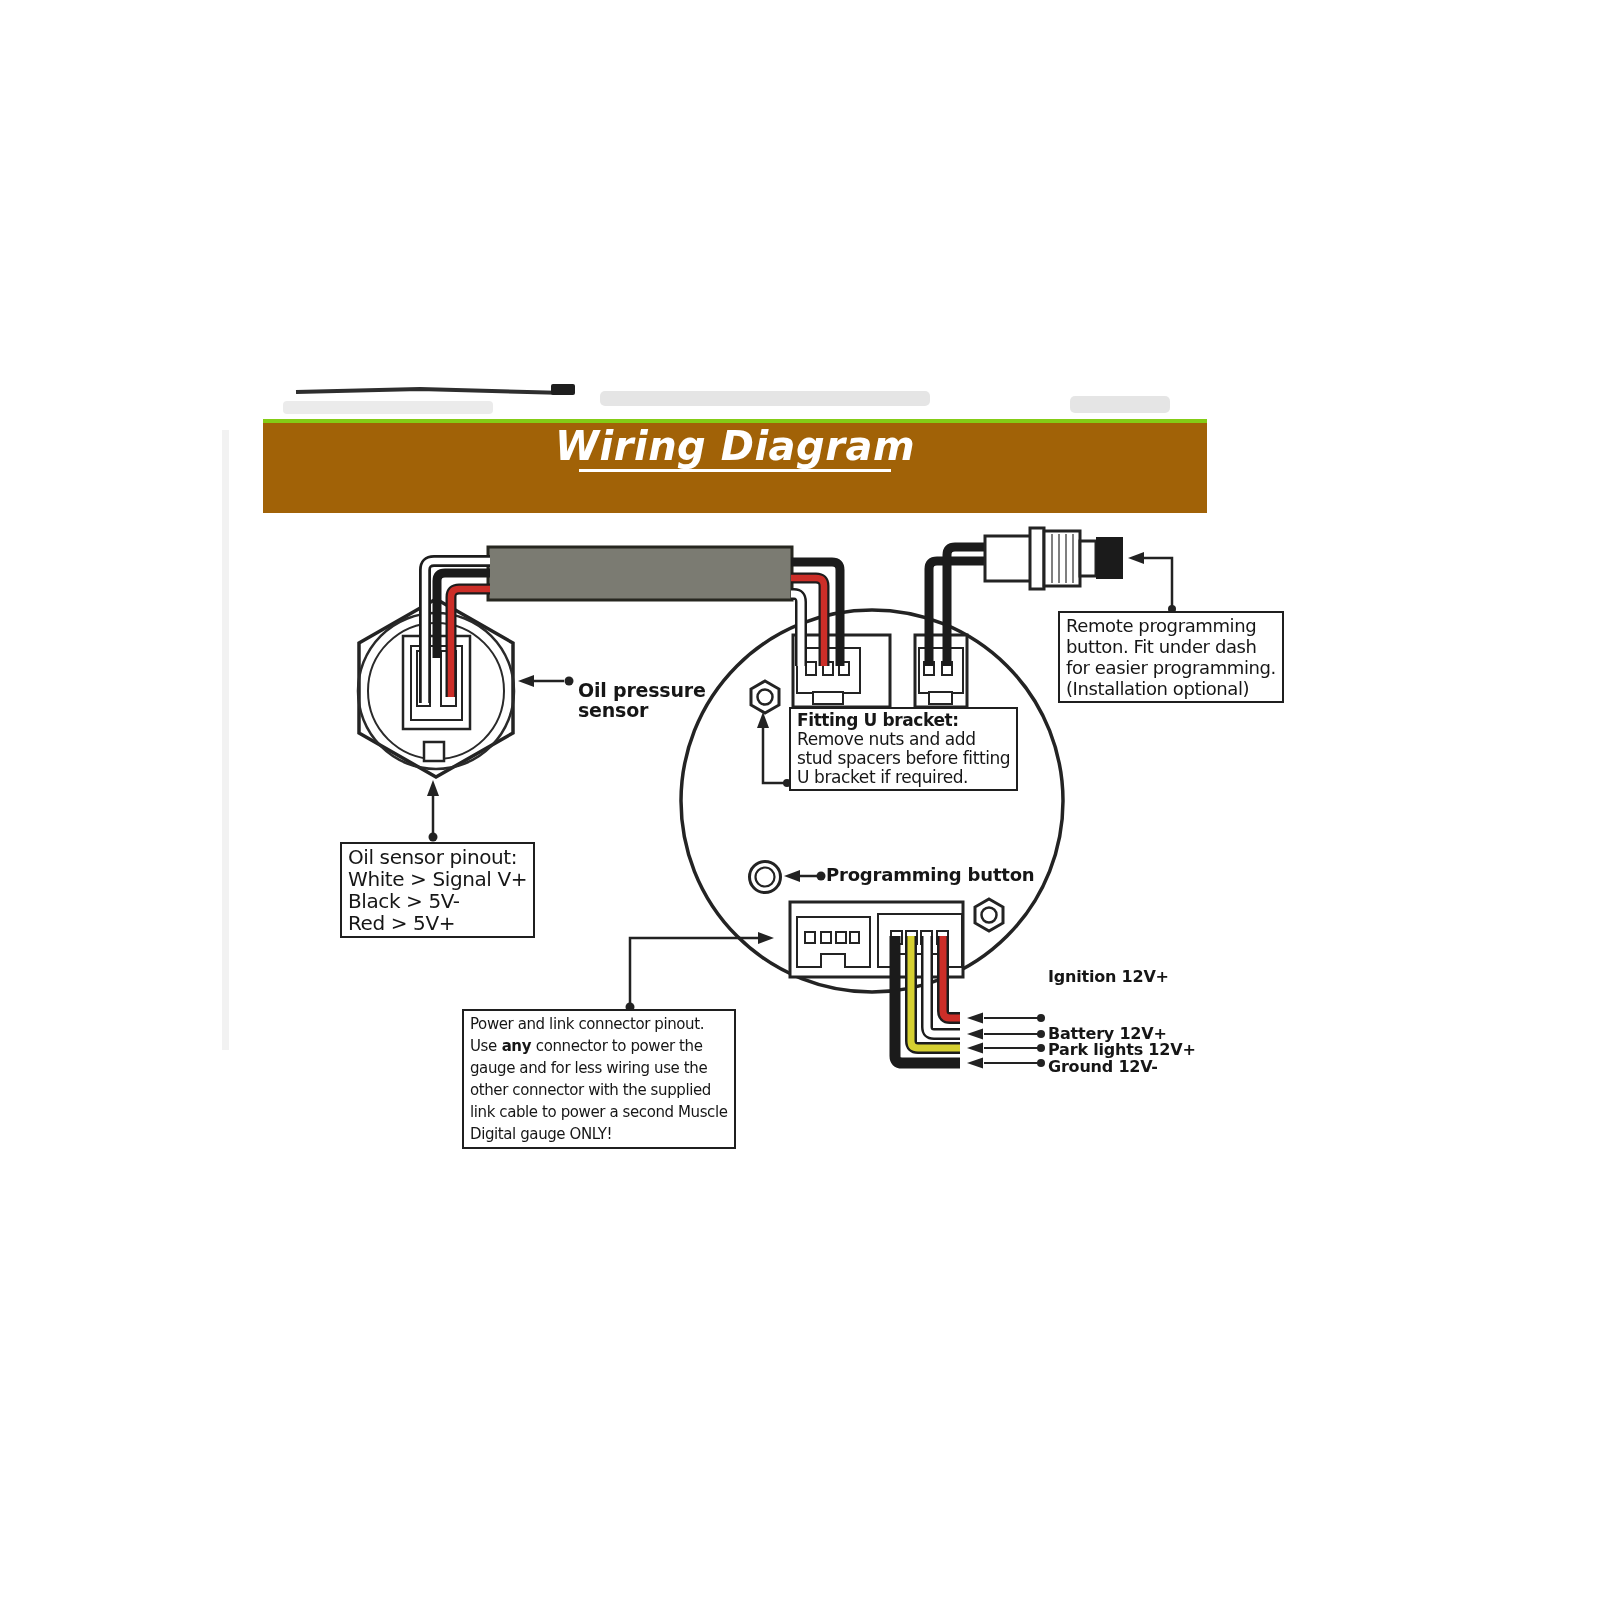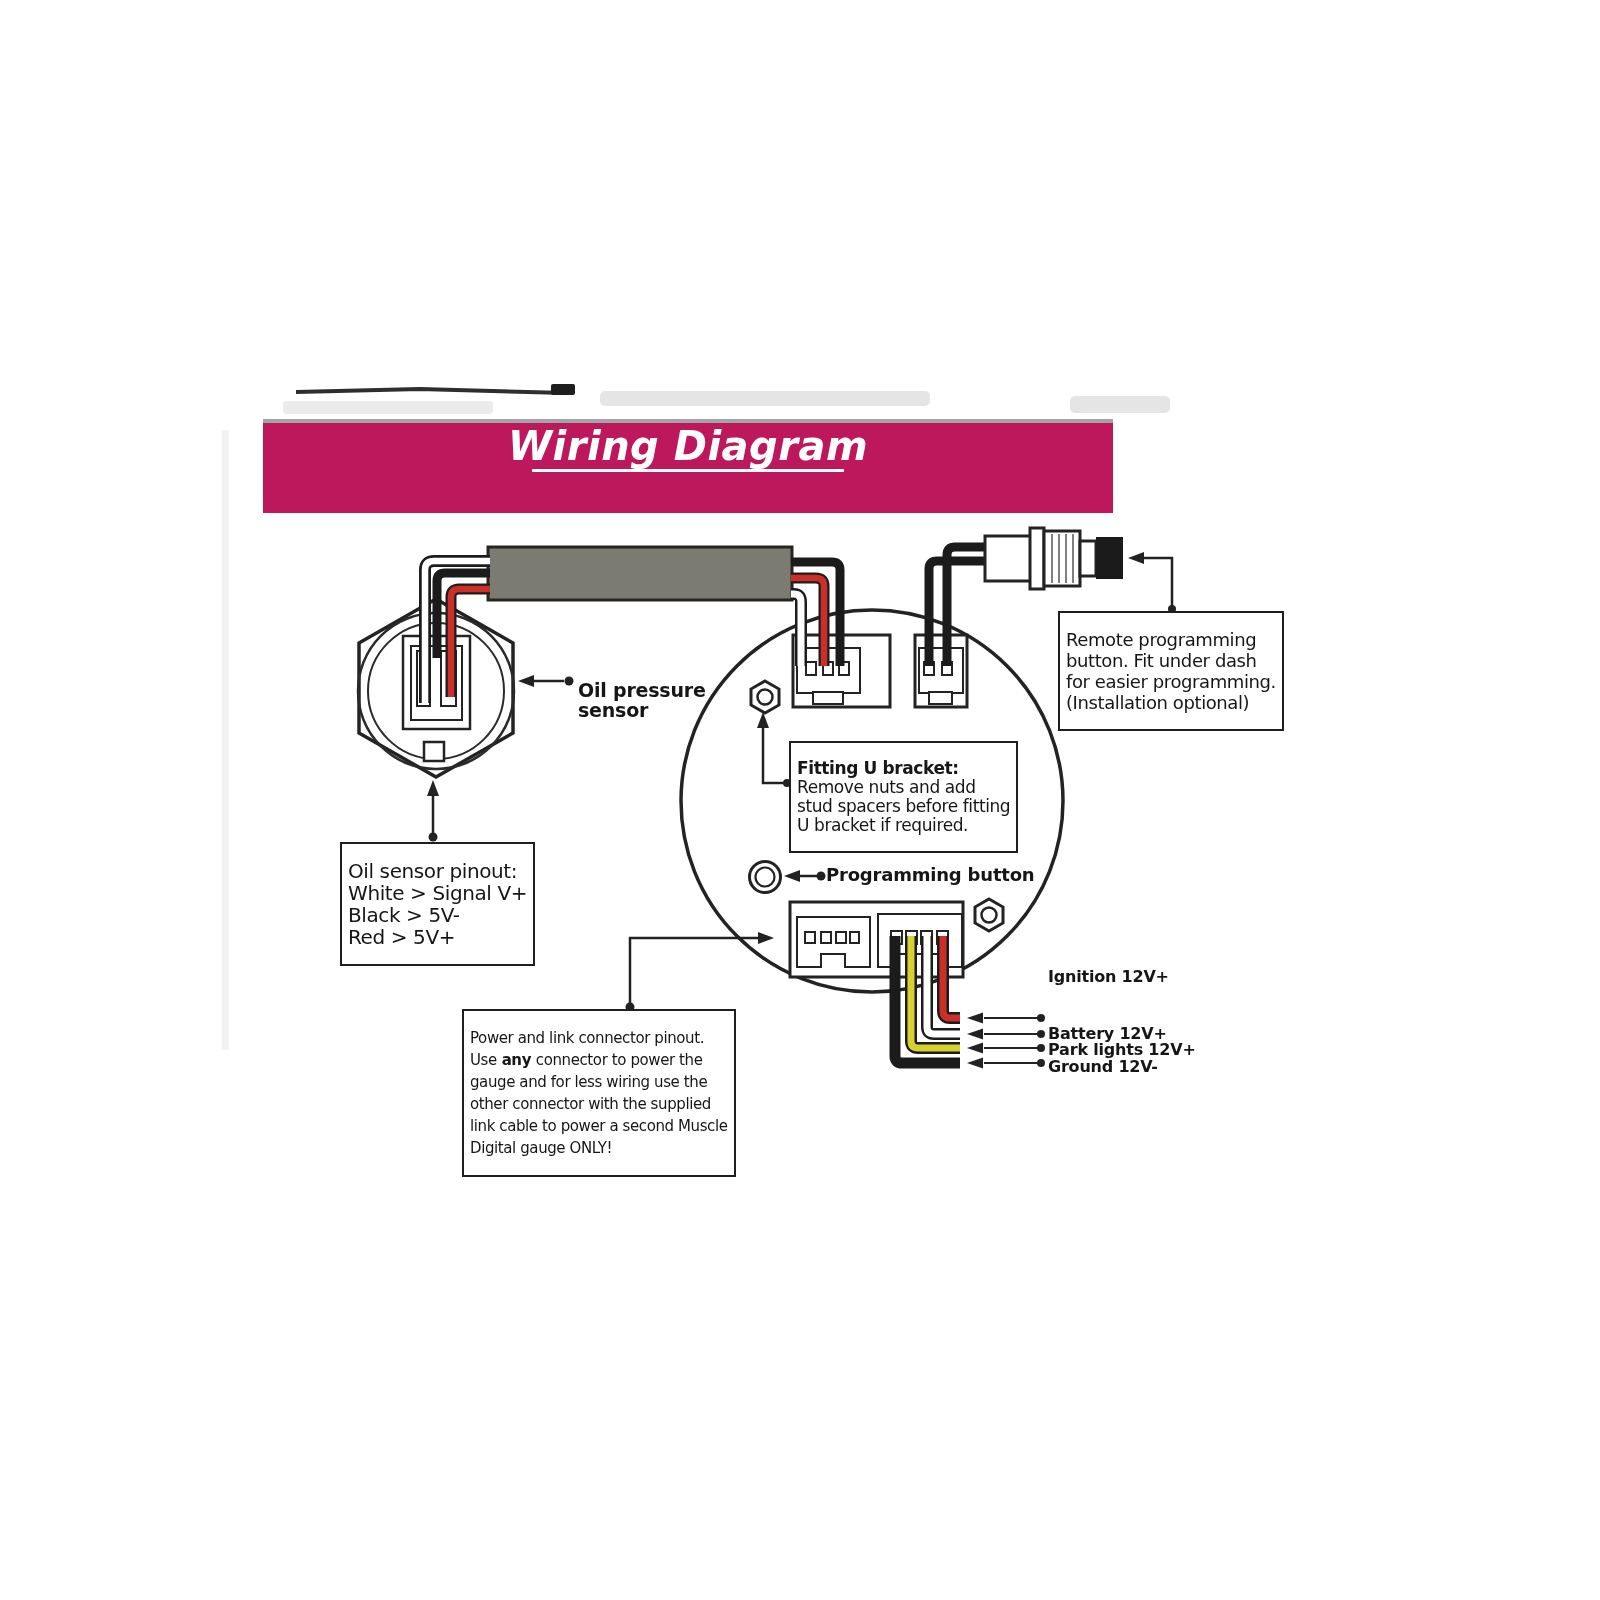--- a/index.html
+++ b/index.html
@@ -1,33 +1,33 @@
 <!DOCTYPE html>
 <html><head>
 <meta charset="utf-8">
 <style>
   html,body{margin:0;padding:0;background:#ffffff;}
   .stage{position:relative;width:1600px;height:1600px;background:#ffffff;
          font-family:"DejaVu Sans",sans-serif;overflow:hidden;}
   .stage svg{position:absolute;left:0;top:0;}
 
   
-  .banner{position:absolute;left:263px;top:419px;width:850px;height:94px;
-          background:#be185d;border-top:4px solid #a3a3a3;box-sizing:border-box;
+  .banner{position:absolute;left:263px;top:419px;width:944px;height:94px;
+          background:#a16207;border-top:4px solid #84cc16;box-sizing:border-box;
           text-align:center;color:#ffffff;}
   .banner .title{font-size:40px;font-weight:bold;font-style:italic;line-height:44px;
                  letter-spacing:.5px;margin-top:1px;}
   .banner .rule{width:312px;height:3px;background:#ffffff;margin:1px auto 1px;}
   .banner .subtitle{font-size:33px;font-style:italic;line-height:37px;}
 
   
   .cbox{position:absolute;background:#ffffff;border:2px solid #1f1f1f;color:#161616;
-        padding:16px 6px;width:max-content;letter-spacing:-0.4px;white-space:nowrap;}
+        padding:2px 6px;width:max-content;letter-spacing:-0.4px;white-space:nowrap;}
   #box-pinout {left:340px; top:842px; font-size:20px; line-height:22px;}
-  #box-fitting{left:789px; top:741px; font-size:17px; line-height:19px;}
+  #box-fitting{left:789px; top:707px; font-size:17px; line-height:19px;}
   #box-remote {left:1058px;top:611px; font-size:18px; line-height:21px;}
   #box-power  {left:462px; top:1009px;font-size:15px; line-height:22px;}
   .cbox .bold{font-weight:bold;}
 
   
   .lbl{position:absolute;color:#161616;font-weight:bold;white-space:nowrap;
        letter-spacing:-0.2px;}
   #lbl-oil {left:578px;top:659px;font-size:19px;line-height:20px;margin-top:21px;}
   #lbl-prog{left:826px;top:865px;font-size:18px;line-height:20px;}
   .wlbl{position:absolute;left:1048px;font-size:16px;line-height:18px;font-weight:bold;

